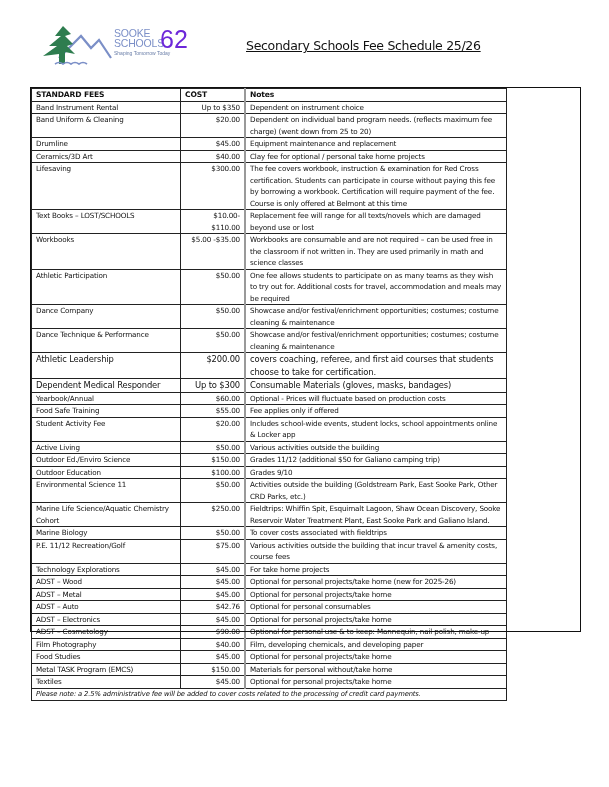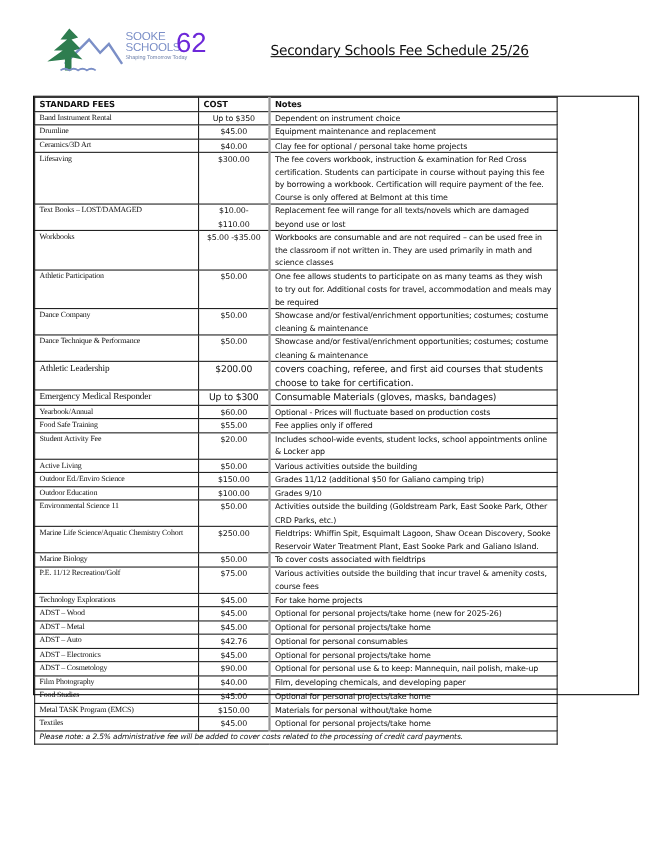--- a/index.html
+++ b/index.html
@@ -13,22 +13,22 @@
   .logo-num { position: absolute; left: 46px; top: 0; font-size: 25px; line-height: 22px; color: #6d28d9; }
   .logo-tag { position: absolute; left: 0; top: 22px; font-size: 5px; color: #6a7ea8; white-space: nowrap; }
   .doc-title { position: absolute; left: 205px; top: 14px; font-size: 12.5px; font-weight: normal;
                text-decoration: underline; white-space: nowrap; font-family: "DejaVu Sans", sans-serif; letter-spacing: -0.3px; }
 
   table.fees { position: absolute; left: 31px; top: 88px; width: 476px; border-collapse: collapse;
                font-family: "DejaVu Sans", sans-serif; font-size: 7.2px; line-height: 11.5px; letter-spacing: -0.15px; }
   table.fees td, table.fees th { border: 1px solid #222; padding: 0 4px; vertical-align: top; }
   table.fees th { text-align: left; font-weight: bold; font-size: 7.6px; }
   table.fees tr { border-top: 1px solid #222; }
-  td.c1 { width: 140px; font-family: Liberation Serif, serif; }
-  td.c2 { width: 55px; text-align: center; border-right: 2px solid #999 !important; }
+  td.c1 { width: 140px; }
+  td.c2 { width: 55px; text-align: right; border-right: 2px solid #999 !important; }
   th.h2 { border-right: 2px solid #999 !important; }
   tr.big td { font-size: 8.4px; line-height: 12.5px; }
   td.footnote { font-style: italic; font-size: 6.8px; padding: 1px 3px 3px 3px; }
   .outer { position: absolute; left: 30px; top: 87px; width: 549px; height: 565px; border: 1.5px solid #111; pointer-events: none; }
 </style>
 </head>
 <body>
 
 <div class="header">
   <div class="logo">
@@ -57,36 +57,41 @@
       <th>Notes</th>
     </tr>
   </thead>
   <tbody id="fee-rows">
       <tr>
         <td class="c1">Band Instrument Rental</td>
         <td class="c2">Up to $350</td>
         <td class="c3">Dependent on instrument choice</td>
       </tr>
       <tr>
+        <td class="c1">Band Uniform &amp; Cleaning</td>
+        <td class="c2">$20.00</td>
+        <td class="c3">Dependent on individual band program needs. (reflects maximum fee charge)  (went down from 25 to 20)</td>
+      </tr>
+      <tr>
         <td class="c1">Drumline</td>
         <td class="c2">$45.00</td>
         <td class="c3">Equipment maintenance and replacement</td>
       </tr>
       <tr>
         <td class="c1">Ceramics/3D Art</td>
         <td class="c2">$40.00</td>
         <td class="c3">Clay fee for optional / personal take home projects</td>
       </tr>
       <tr>
         <td class="c1">Lifesaving</td>
         <td class="c2">$300.00</td>
         <td class="c3">The fee covers workbook, instruction &amp; examination for Red Cross certification. Students can participate in course without paying this fee by borrowing a workbook. Certification will require payment of the fee. Course is only offered at Belmont at this time</td>
       </tr>
       <tr>
-        <td class="c1">Text Books – LOST/DAMAGED</td>
+        <td class="c1">Text Books – LOST/SCHOOLS</td>
         <td class="c2">$10.00- $110.00</td>
         <td class="c3">Replacement fee will range for all texts/novels which are damaged beyond use or lost</td>
       </tr>
       <tr>
         <td class="c1">Workbooks</td>
         <td class="c2">$5.00 -$35.00</td>
         <td class="c3">Workbooks are consumable and are not required – can be used free in the classroom if not written in. They are used primarily in math and science classes</td>
       </tr>
       <tr>
         <td class="c1">Athletic Participation</td>
@@ -102,21 +107,21 @@
         <td class="c1">Dance Technique &amp; Performance</td>
         <td class="c2">$50.00</td>
         <td class="c3">Showcase and/or festival/enrichment opportunities; costumes; costume cleaning &amp; maintenance</td>
       </tr>
       <tr class="big">
         <td class="c1">Athletic Leadership</td>
         <td class="c2">$200.00</td>
         <td class="c3">covers coaching, referee, and first aid courses that students choose to take for certification.</td>
       </tr>
       <tr class="big">
-        <td class="c1">Emergency Medical Responder</td>
+        <td class="c1">Dependent Medical Responder</td>
         <td class="c2">Up to $300</td>
         <td class="c3">Consumable Materials (gloves, masks, bandages)</td>
       </tr>
       <tr>
         <td class="c1">Yearbook/Annual</td>
         <td class="c2">$60.00</td>
         <td class="c3">Optional - Prices will fluctuate based on production costs</td>
       </tr>
       <tr>
         <td class="c1">Food Safe Training</td>

